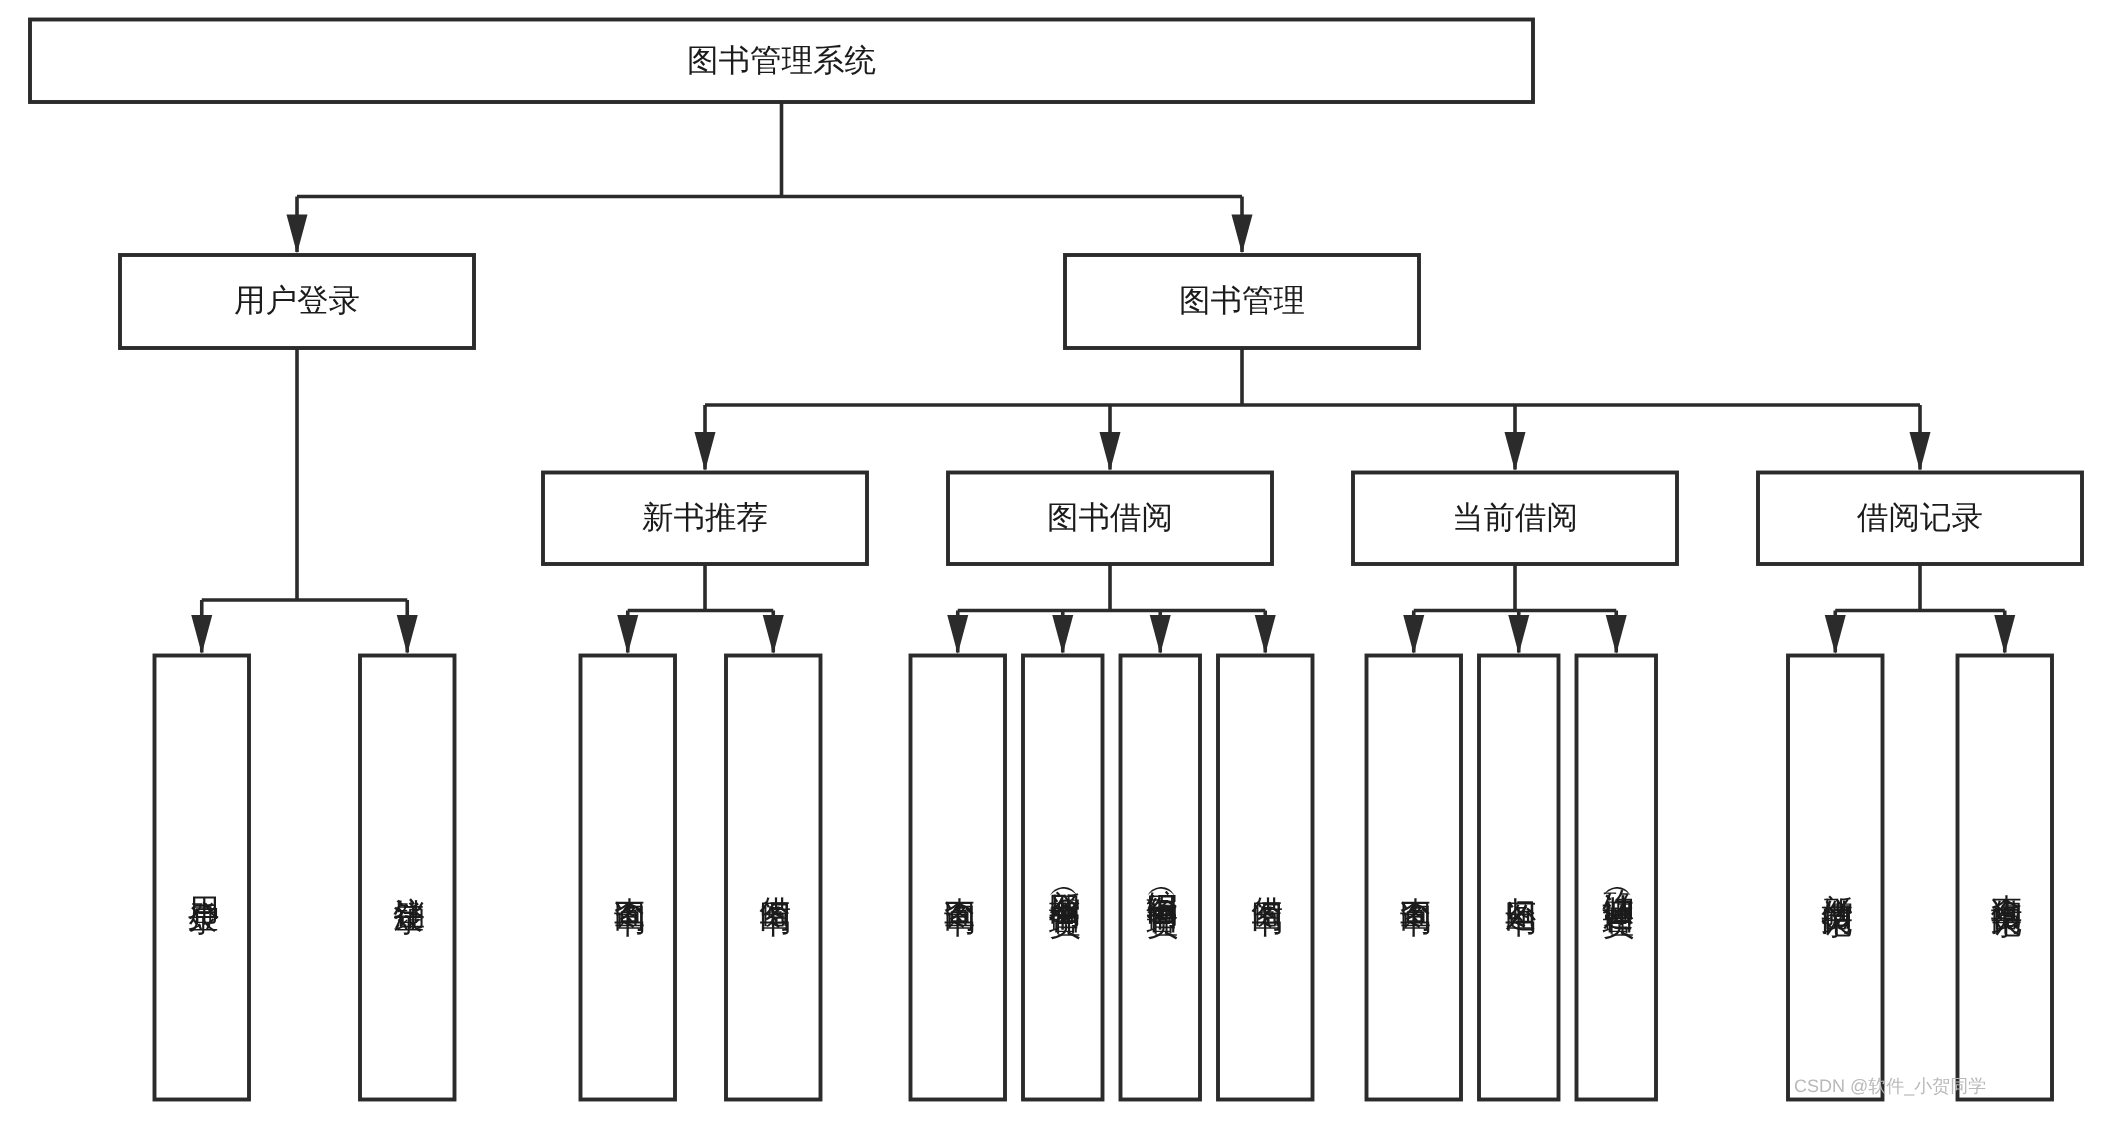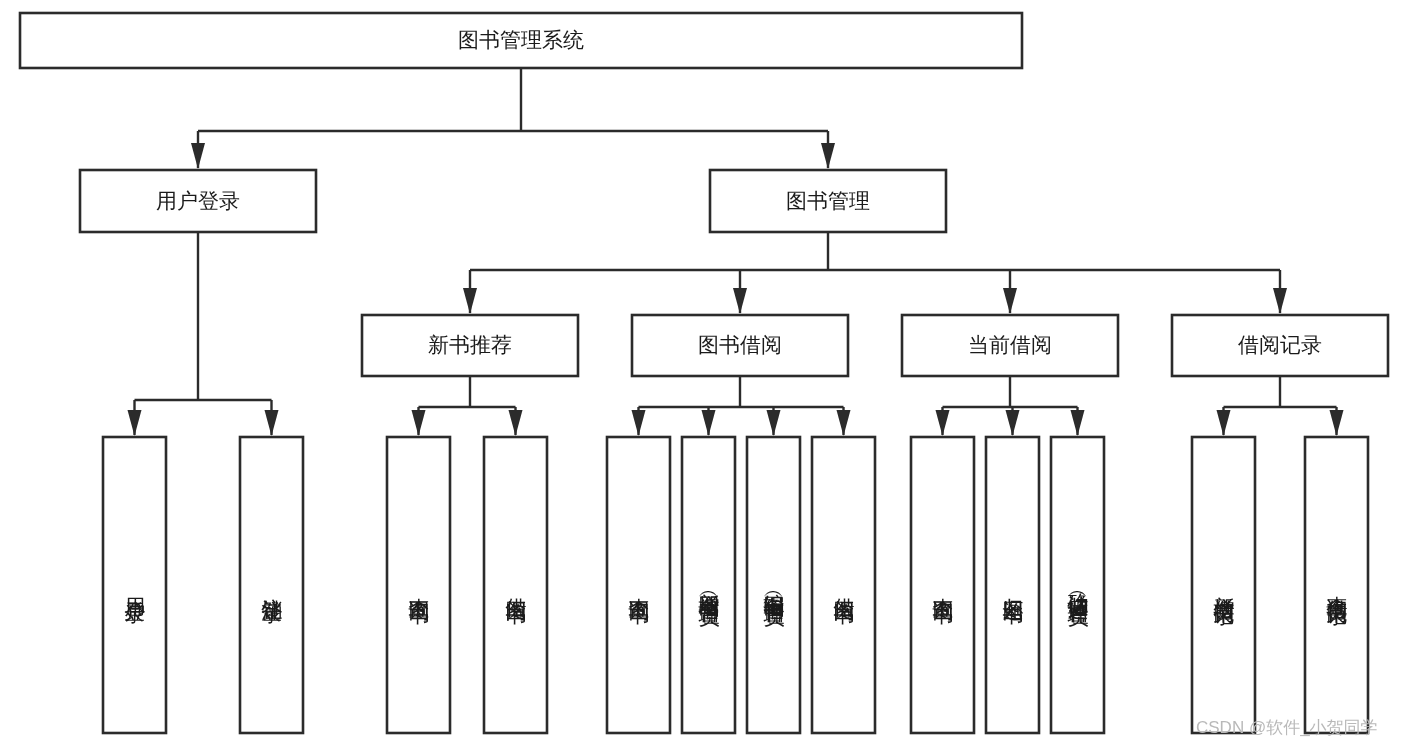--- a/index.html
+++ b/index.html
@@ -60,21 +60,21 @@
     display: flex;
     align-items: center;
     justify-content: center;
     white-space: nowrap;
     pointer-events: none;
     user-select: none;
   }
   .watermark {
     position: absolute;
     font-family: "Liberation Sans", "DejaVu Sans", sans-serif;
-    font-size: 17px;
+    font-size: 12px;
     color: #b9b9b9;
     white-space: nowrap;
     user-select: none;
   }
 </style>
 </head>
 <body>
 
 <div id="diagram-root">
 

